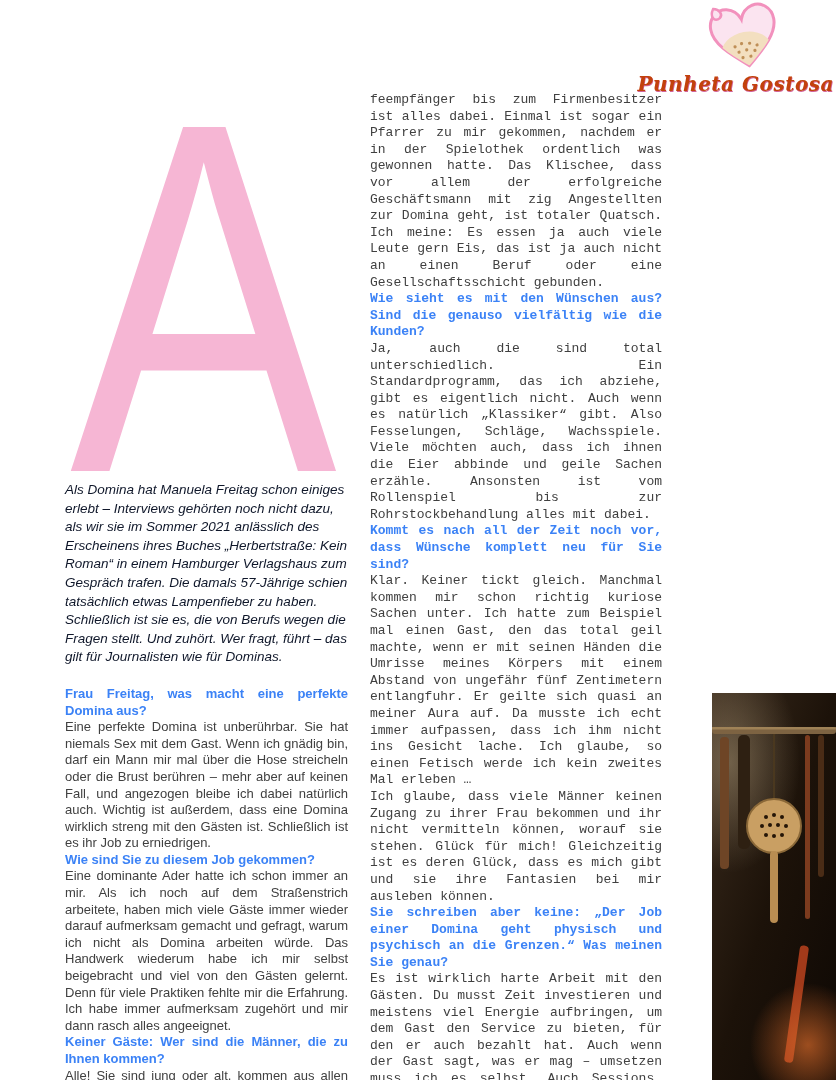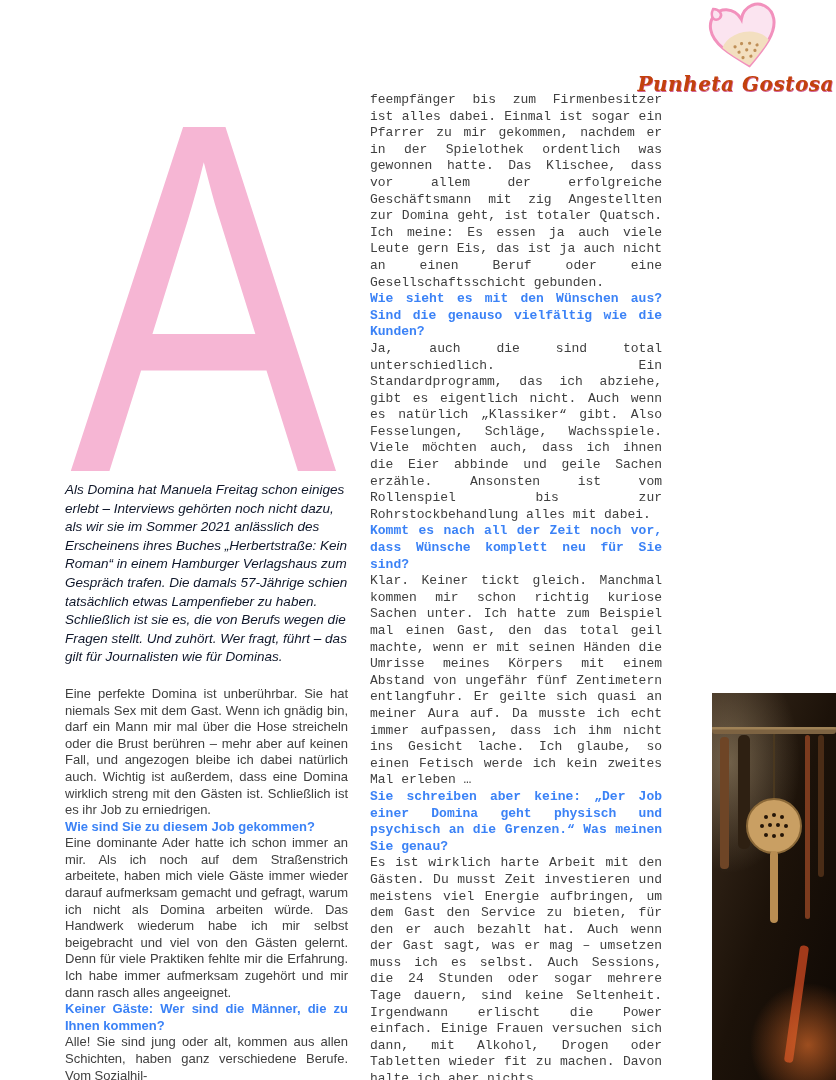--- a/index.html
+++ b/index.html
@@ -96,35 +96,37 @@
       <path d="M13,2 C8,9 12,16 18,12 C22,9 19,3 13,2 Z" fill="#fbe4f0" stroke="#f291bd" stroke-width="2.5"></path>
     </svg>
   </div>
   <div class="logo-text">Punheta Gostosa</div>
 
   <div class="drop-cap">A</div>
 
   <div class="col-left">
     <p class="intro">Als Domina hat Manuela Freitag schon einiges erlebt – Interviews gehörten noch nicht dazu, als wir sie im Sommer 2021 anlässlich des Erscheinens ihres Buches „Herbertstraße: Kein Roman“ in einem Hamburger Verlagshaus zum Gespräch trafen. Die damals 57-Jährige schien tatsächlich etwas Lampenfieber zu haben. Schließlich ist sie es, die von Berufs wegen die Fragen stellt. Und zuhört. Wer fragt, führt – das gilt für Journalisten wie für Dominas.</p>
     <div class="qa">
+        <p class="question">Frau Freitag, was macht eine perfekte Domina aus?</p>
         <p class="answer">Eine perfekte Domina ist unberührbar. Sie hat niemals Sex mit dem Gast. Wenn ich gnädig bin, darf ein Mann mir mal über die Hose streicheln oder die Brust berühren – mehr aber auf keinen Fall, und angezogen bleibe ich dabei natürlich auch. Wichtig ist außerdem, dass eine Domina wirklich streng mit den Gästen ist. Schließlich ist es ihr Job zu erniedrigen.</p>
         <p class="question">Wie sind Sie zu diesem Job gekommen?</p>
         <p class="answer">Eine dominante Ader hatte ich schon immer an mir. Als ich noch auf dem Straßenstrich arbeitete, haben mich viele Gäste immer wieder darauf aufmerksam gemacht und gefragt, warum ich nicht als Domina arbeiten würde. Das Handwerk wiederum habe ich mir selbst beigebracht und viel von den Gästen gelernt. Denn für viele Praktiken fehlte mir die Erfahrung. Ich habe immer aufmerksam zugehört und mir dann rasch alles angeeignet.</p>
         <p class="question">Keiner Gäste: Wer sind die Männer, die zu Ihnen kommen?</p>
         <p class="answer">Alle! Sie sind jung oder alt, kommen aus allen Schichten, haben ganz verschiedene Berufe. Vom Sozialhil-</p>
       </div>
   </div>
 
   <div class="col-right">
     <div class="qa">
         <p class="answer">feempfänger bis zum Firmenbesitzer ist alles dabei. Einmal ist sogar ein Pfarrer zu mir gekommen, nachdem er in der Spielothek ordentlich was gewonnen hatte. Das Klischee, dass vor allem der erfolgreiche Geschäftsmann mit zig Angestellten zur Domina geht, ist totaler Quatsch. Ich meine: Es essen ja auch viele Leute gern Eis, das ist ja auch nicht an einen Beruf oder eine Gesellschaftsschicht gebunden.</p>
         <p class="question">Wie sieht es mit den Wünschen aus? Sind die genauso vielfältig wie die Kunden?</p>
         <p class="answer">Ja, auch die sind total unterschiedlich. Ein Standardprogramm, das ich abziehe, gibt es eigentlich nicht. Auch wenn es natürlich „Klassiker“ gibt. Also Fesselungen, Schläge, Wachsspiele. Viele möchten auch, dass ich ihnen die Eier abbinde und geile Sachen erzähle. Ansonsten ist vom Rollenspiel bis zur Rohrstockbehandlung alles mit dabei.</p>
         <p class="question">Kommt es nach all der Zeit noch vor, dass Wünsche komplett neu für Sie sind?</p>
         <p class="answer">Klar. Keiner tickt gleich. Manchmal kommen mir schon richtig kuriose Sachen unter. Ich hatte zum Beispiel mal einen Gast, den das total geil machte, wenn er mit seinen Händen die Umrisse meines Körpers mit einem Abstand von ungefähr fünf Zentimetern entlangfuhr. Er geilte sich quasi an meiner Aura auf. Da musste ich echt immer aufpassen, dass ich ihm nicht ins Gesicht lache. Ich glaube, so einen Fetisch werde ich kein zweites Mal erleben …</p>
+        <p class="answer">Ich glaube, dass viele Männer keinen Zugang zu ihrer Frau bekommen und ihr nicht vermitteln können, worauf sie stehen. Glück für mich! Gleichzeitig ist es deren Glück, dass es mich gibt und sie ihre Fantasien bei mir ausleben können.</p>
         <p class="question">Sie schreiben aber keine: „Der Job einer Domina geht physisch und psychisch an die Grenzen.“ Was meinen Sie genau?</p>
         <p class="answer">Es ist wirklich harte Arbeit mit den Gästen. Du musst Zeit investieren und meistens viel Energie aufbringen, um dem Gast den Service zu bieten, für den er auch bezahlt hat. Auch wenn der Gast sagt, was er mag – umsetzen muss ich es selbst. Auch Sessions, die 24 Stunden oder sogar mehrere Tage dauern, sind keine Seltenheit. Irgendwann erlischt die Power einfach. Einige Frauen versuchen sich dann, mit Alkohol, Drogen oder Tabletten wieder fit zu machen. Davon halte ich aber nichts.</p>
       </div>
   </div>
 
   <div class="photo">
     <svg width="124" height="387" viewBox="0 0 124 387">
       <defs>
         <linearGradient id="pbg" x1="0" y1="0" x2="1" y2="1">
           <stop offset="0" stop-color="#3a2b1d"></stop>

